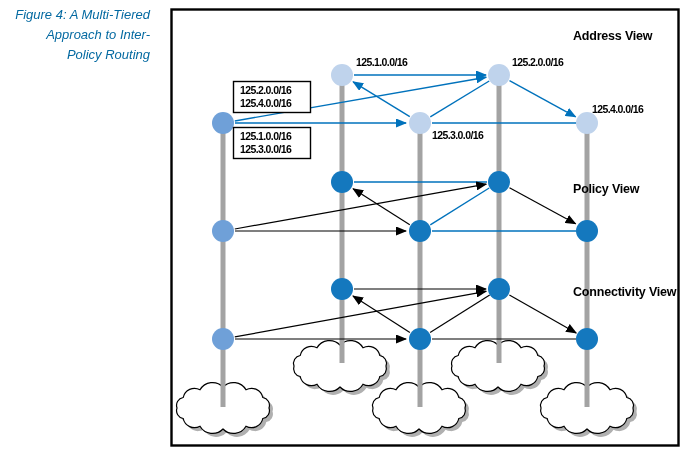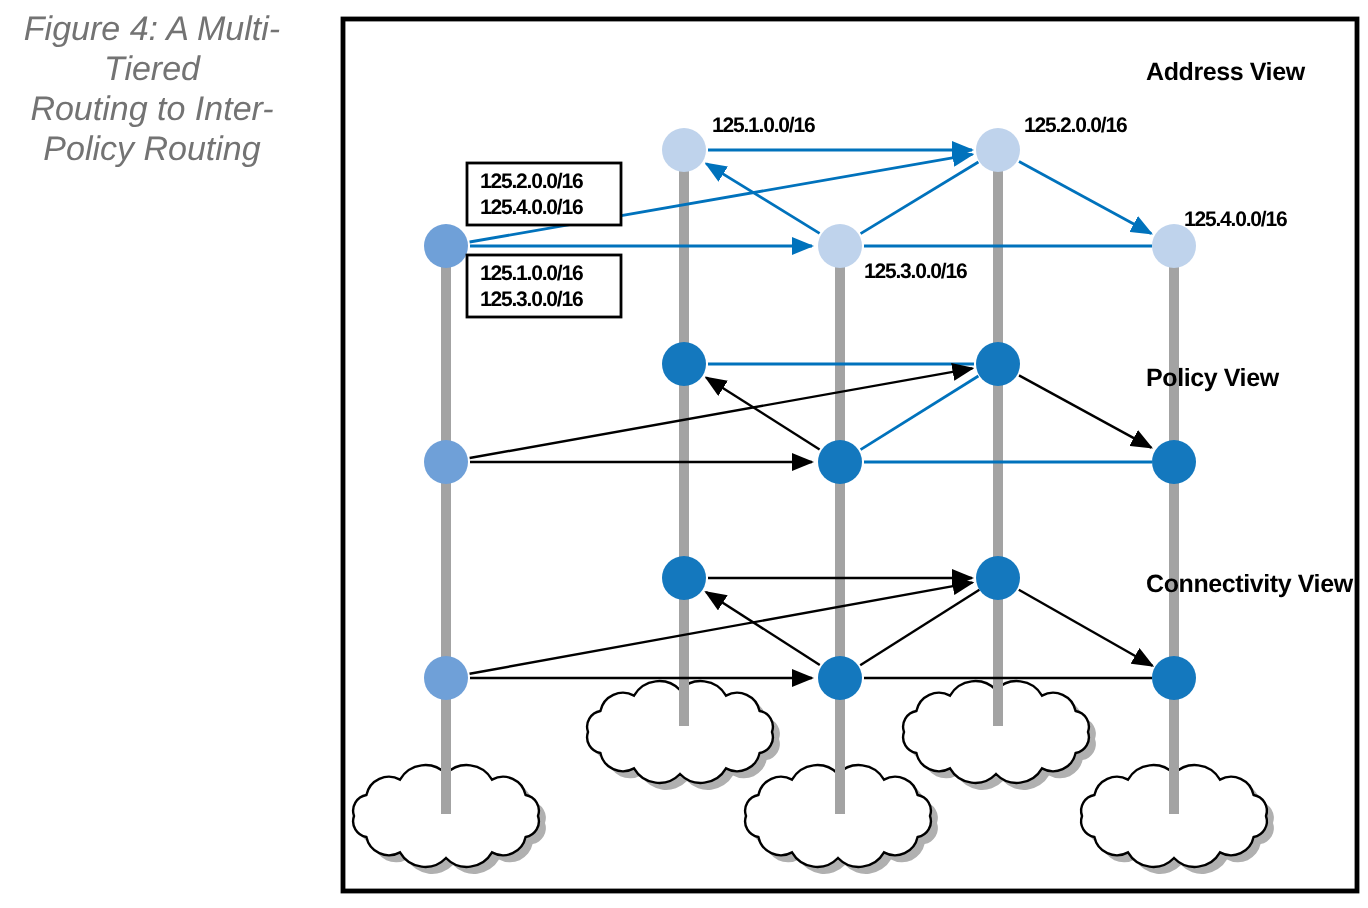--- a/index.html
+++ b/index.html
@@ -1,18 +1,18 @@
 <!DOCTYPE html>
 <html><head>
 <meta charset="utf-8">
 <style>
   html,body{margin:0;padding:0;background:#ffffff;}
   body{width:684px;height:454px;position:relative;font-family:"Liberation Sans",sans-serif;overflow:hidden;}
-  .caption{position:absolute;left:2px;top:5px;width:148px;text-align:center;
-           font-style:italic;font-size:17px;line-height:20px;color:#737373;}
+  .caption{position:absolute;left:2px;top:5px;width:148px;text-align:right;
+           font-style:italic;font-size:13px;line-height:20px;color:#0369a1;}
   svg{position:absolute;left:0;top:0;}
   .frame{fill:#ffffff;stroke:#000000;stroke-width:2.4px;}
   .pole{stroke:#a3a3a3;stroke-width:5px;}
   .cloudShadow{fill:#b0b0b0;stroke:none;}
   .cloudBody{fill:#ffffff;stroke:#000000;stroke-width:1.2px;}
   .eB{stroke:#0072bc;stroke-width:1.4px;fill:none;}
   .eK{stroke:#000000;stroke-width:1.2px;fill:none;}
   .mblue{fill:#0072bc;}
   .mblack{fill:#000000;}
   .nodeL{fill:#bfd3ec;}
@@ -20,21 +20,21 @@
   .nodeD{fill:#1478be;}
   .lbl{font-weight:bold;font-size:10.5px;letter-spacing:-0.6px;fill:#000;}
   .viewlbl{font-weight:bold;font-size:12.5px;letter-spacing:-0.2px;fill:#000;}
   .rbox{fill:#ffffff;stroke:#000000;stroke-width:1.4px;}
 </style>
 </head>
 <body>
 
 <div class="caption">
   <div>Figure 4: A Multi-Tiered</div>
-  <div>Routing to Inter-</div>
+  <div>Approach to Inter-</div>
   <div>Policy Routing</div>
 </div>
 
 <svg width="684" height="454" viewBox="0 0 684 454">
   <defs>
     <path id="cloud" d="M 94 24
       A 8 8 0 0 1 87.8 34.5
       A 11.5 11.5 0 0 1 71 42.2
       A 14.5 14.5 0 0 1 48 45
       A 14.5 14.5 0 0 1 25 42.2

